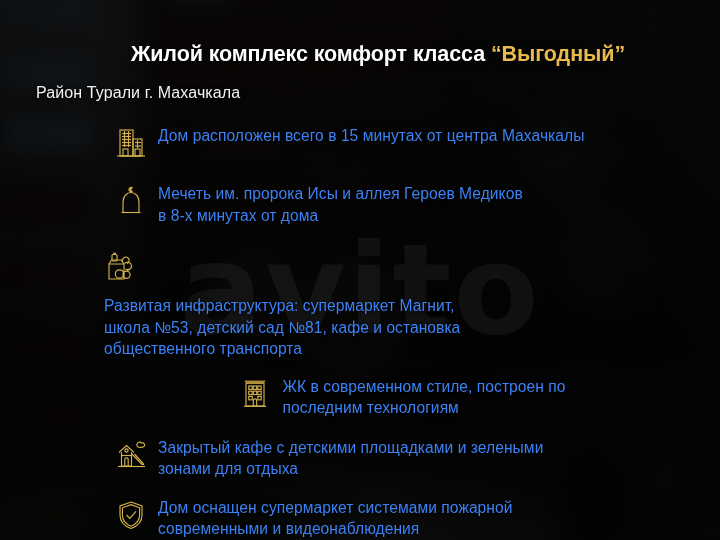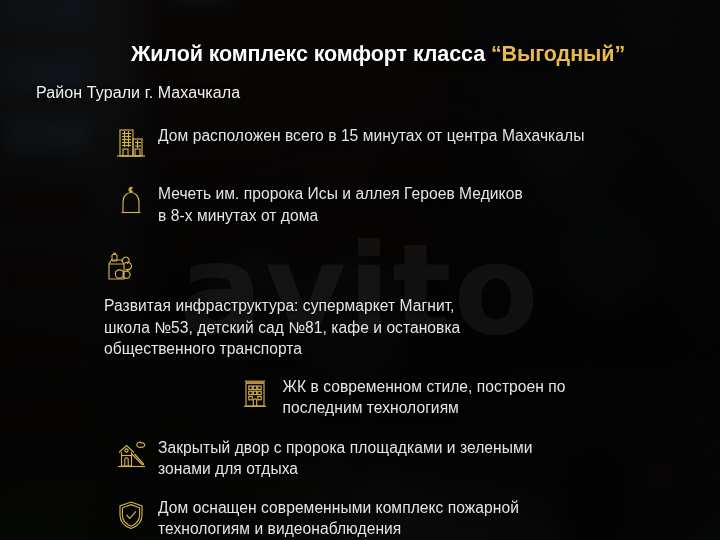--- a/index.html
+++ b/index.html
@@ -144,21 +144,21 @@
   .feature .ico{
     flex:0 0 54px;
     height:42px;
     display:flex;align-items:center;justify-content:center;
     margin-top:-2px;
   }
   .feature .ico svg{display:block;}
   .feature .txt{
     font-size:15.6px;
     line-height:21.5px;
-    color:#e5e5e5;
+    color:#3b82f6;
     letter-spacing:0.05px;
     text-shadow:0 1px 3px rgba(0,0,0,.9);
     padding-top:1px;
   }
   .feature .txt .ln{display:block;white-space:nowrap;}
 
   
   .feature.r1{margin-bottom:18px;}
   .feature.r2{margin-bottom:16px;}
   .feature.r3{margin-bottom:15px;flex-direction:column;}
@@ -312,34 +312,34 @@
             <path d="M9.8 27 V20.5 a1.7 1.7 0 0 1 3.4 0 V27"></path>
             <line x1="7" y1="16.5" x2="16" y2="16.5"></line>
             <path d="M17 15 L27 25.5"></path>
             <path d="M19.5 15 L29 25.5"></path>
             <line x1="27" y1="25.5" x2="29" y2="25.5"></line>
             <line x1="3" y1="27.5" x2="30" y2="27.5"></line>
             <path d="M22 5.5 C22 3.2 25 2.4 26.5 4 C28.8 3.4 30.5 5.5 29.3 7.3 C28.5 8.6 23.5 8.6 22.4 7.6 C21.6 6.9 21.8 6 22 5.5 Z"></path>
           </svg>
         </span>
         <span class="txt">
-          <span class="ln">Закрытый двор с пророка площадками и зелеными</span>
+          <span class="ln">Закрытый кафе с детскими площадками и зелеными</span>
           <span class="ln">зонами для отдыха</span>
         </span>
       </div>
 
       <div class="feature r6">
         <span class="ico">
           <svg width="30" height="32" viewBox="0 0 30 32" fill="none" stroke="#d4b14a" stroke-width="1.15">
             <path d="M15 3 L26 7 V16 C26 23 20.5 27.5 15 29.5 C9.5 27.5 4 23 4 16 V7 Z"></path>
             <path d="M15 5.6 L23.6 8.8 V16 C23.6 21.6 19.3 25.4 15 27.2 C10.7 25.4 6.4 21.6 6.4 16 V8.8 Z"></path>
             <path d="M10.5 16 L13.8 19.4 L20 12.4"></path>
           </svg>
         </span>
         <span class="txt">
-          <span class="ln">Дом оснащен современными комплекс пожарной</span>
-          <span class="ln">технологиям и видеонаблюдения</span>
+          <span class="ln">Дом оснащен супермаркет системами пожарной</span>
+          <span class="ln">современными и видеонаблюдения</span>
         </span>
       </div>
 
     </div>
   </div>
 </div>
 
 </body></html>

